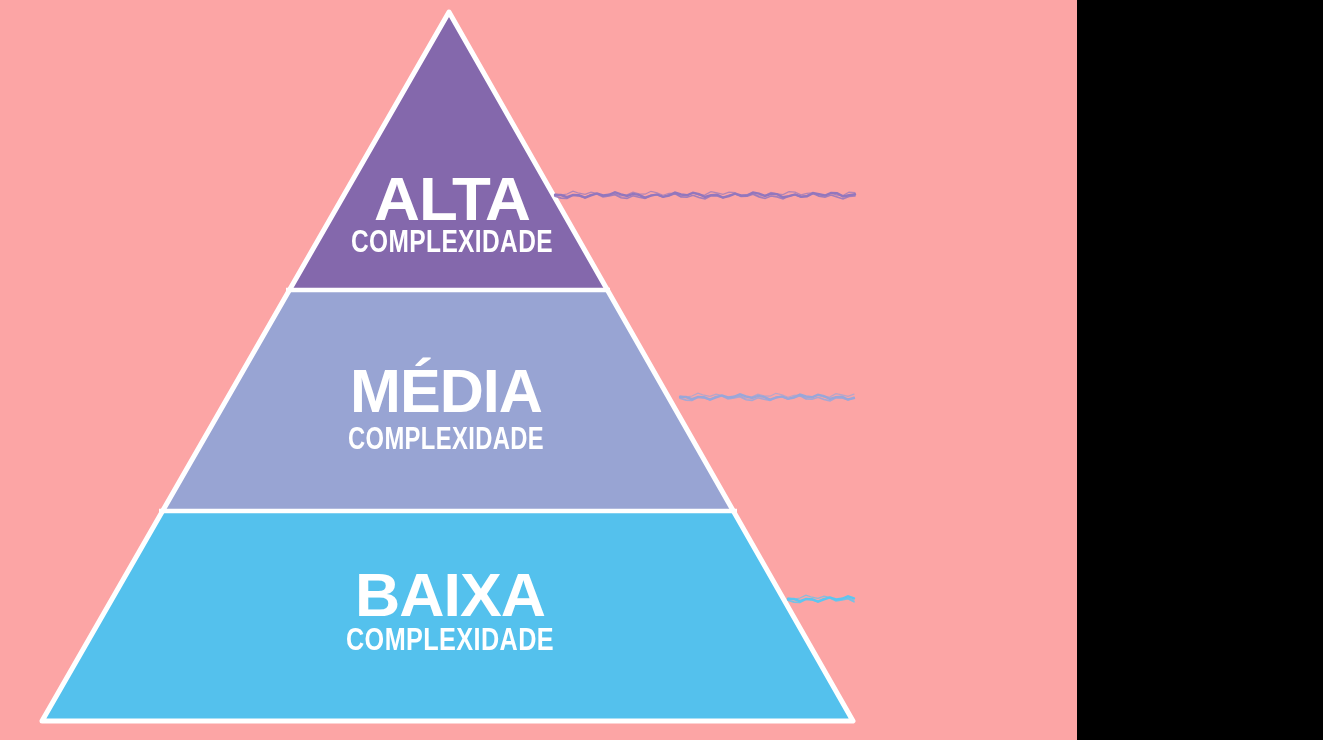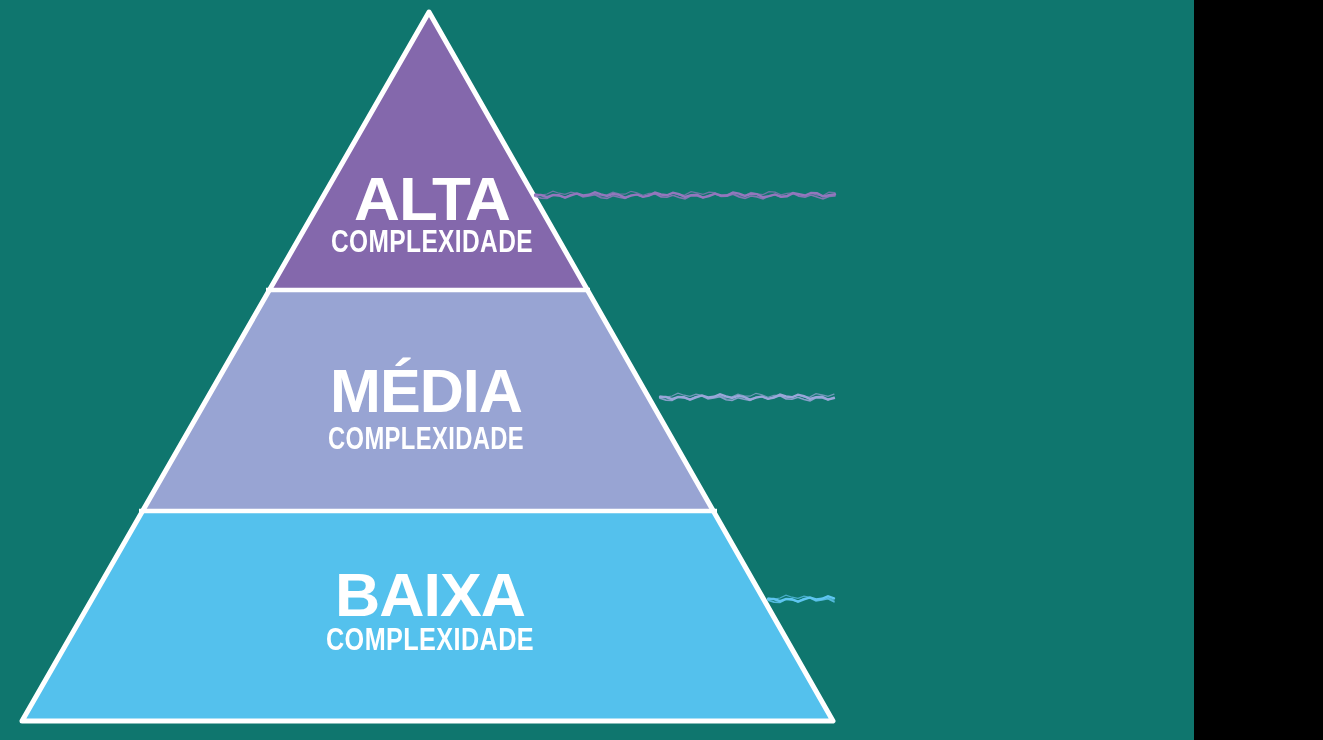--- a/index.html
+++ b/index.html
@@ -2,25 +2,26 @@
 <html><head>
 <meta charset="utf-8">
 <style>
   html, body {
     margin: 0;
     padding: 0;
     background: #000;
   }
   #canvas {
     position: relative;
-    width: 1194px;
+    width: 1057px;
     height: 740px;
-    background: #0f766e;
+    background: #fca5a5;
     overflow: hidden;
     font-family: "Liberation Sans", sans-serif;
+    padding-left: 20px;
   }
   svg text {
     font-family: "Liberation Sans", sans-serif;
     font-weight: bold;
     fill: #ffffff;
   }
   .main-label   { letter-spacing: -1px; }
   .sub-label    { letter-spacing: 0.5px; }
 </style>
 </head>

